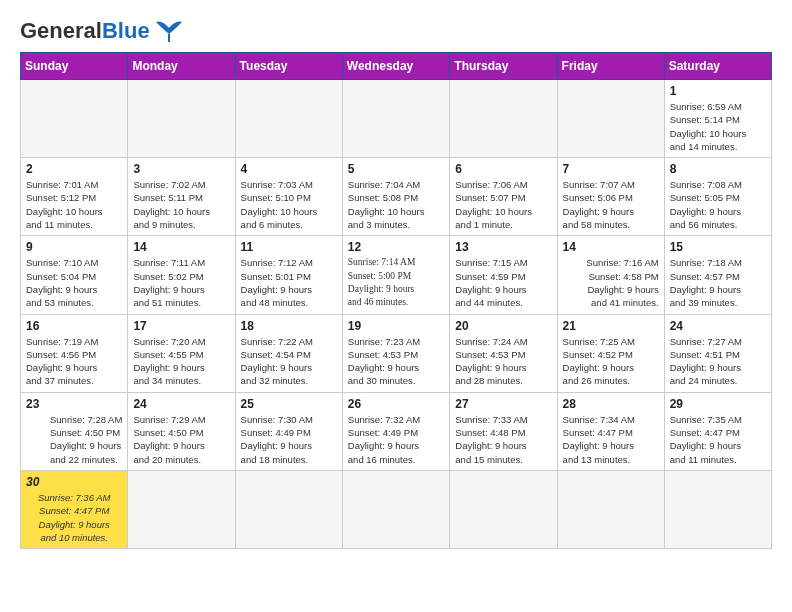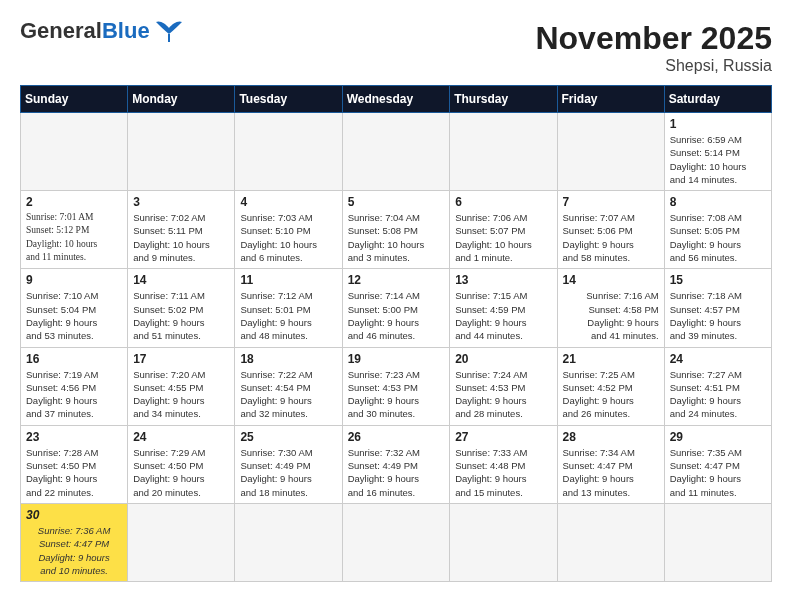--- a/index.html
+++ b/index.html
@@ -50,21 +50,21 @@
     .location-title {
       font-size: 16px;
       color: #444;
     }
     .calendar {
       width: 100%;
       border-collapse: collapse;
       border: 1px solid #ccc;
     }
     .calendar th {
-      background: #0f172a;
+      background: #a21caf;
       color: #fff;
       font-size: 12px;
       font-weight: bold;
       padding: 6px 4px;
       border: 1px solid #1a5a9a;
       text-align: left;
     }
     .calendar td {
       border: 1px solid #ccc;
       vertical-align: top;
@@ -106,24 +106,20 @@
     <div class="logo-row">
       <div>
         <span class="logo-general">General</span><span class="logo-blue">Blue</span>
       </div>
       <svg width="30" height="22" viewBox="0 0 30 22">
         <path d="M28 2 C24 0, 18 4, 15 8 C12 4, 6 0, 2 2 C6 6, 10 10, 15 14 C20 10, 24 6, 28 2Z" fill="#1a6bbf"></path>
         <path d="M15 14 L15 22" stroke="#1a6bbf" stroke-width="2"></path>
       </svg>
     </div>
   </div>
-  <div class="title-block">
-    <div class="month-title">November 2025</div>
-    <div class="location-title">Shepsi, Russia</div>
-  </div>
 </div>
 
 <table class="calendar">
   <thead>
     <tr>
     <th>Sunday</th>
         <th>Monday</th>
         <th>Tuesday</th>
         <th>Wednesday</th>
         <th>Thursday</th>
@@ -143,21 +139,21 @@
           <span class="day-number">1</span>
           <div class="day-info" style="white-space: pre-line;">Sunrise: 6:59 AM
 Sunset: 5:14 PM
 Daylight: 10 hours
 and 14 minutes.</div>
         </td>
       </tr>
       <tr>
         <td>
           <span class="day-number">2</span>
-          <div class="day-info" style="white-space: pre-line; font-family: Liberation Serif, serif;">Sunrise: 7:01 AM
+          <div class="day-info" style="white-space: pre-line;">Sunrise: 7:01 AM
 Sunset: 5:12 PM
 Daylight: 10 hours
 and 11 minutes.</div>
         </td>
         <td>
           <span class="day-number">3</span>
           <div class="day-info" style="white-space: pre-line;">Sunrise: 7:02 AM
 Sunset: 5:11 PM
 Daylight: 10 hours
 and 9 minutes.</div>
@@ -215,21 +211,21 @@
         </td>
         <td>
           <span class="day-number">11</span>
           <div class="day-info" style="white-space: pre-line;">Sunrise: 7:12 AM
 Sunset: 5:01 PM
 Daylight: 9 hours
 and 48 minutes.</div>
         </td>
         <td>
           <span class="day-number">12</span>
-          <div class="day-info" style="white-space: pre-line;">Sunrise: 7:14 AM
+          <div class="day-info" style="white-space: pre-line; font-family: Liberation Serif, serif;">Sunrise: 7:14 AM
 Sunset: 5:00 PM
 Daylight: 9 hours
 and 46 minutes.</div>
         </td>
         <td>
           <span class="day-number">13</span>
           <div class="day-info" style="white-space: pre-line;">Sunrise: 7:15 AM
 Sunset: 4:59 PM
 Daylight: 9 hours
 and 44 minutes.</div>
@@ -296,21 +292,21 @@
           <span class="day-number">24</span>
           <div class="day-info" style="white-space: pre-line;">Sunrise: 7:27 AM
 Sunset: 4:51 PM
 Daylight: 9 hours
 and 24 minutes.</div>
         </td>
       </tr>
       <tr>
         <td>
           <span class="day-number">23</span>
-          <div class="day-info" style="white-space: pre-line;">Sunrise: 7:28 AM
+          <div class="day-info" style="white-space: pre-line; margin-left: 24px;">Sunrise: 7:28 AM
 Sunset: 4:50 PM
 Daylight: 9 hours
 and 22 minutes.</div>
         </td>
         <td>
           <span class="day-number">24</span>
           <div class="day-info" style="white-space: pre-line;">Sunrise: 7:29 AM
 Sunset: 4:50 PM
 Daylight: 9 hours
 and 20 minutes.</div>

